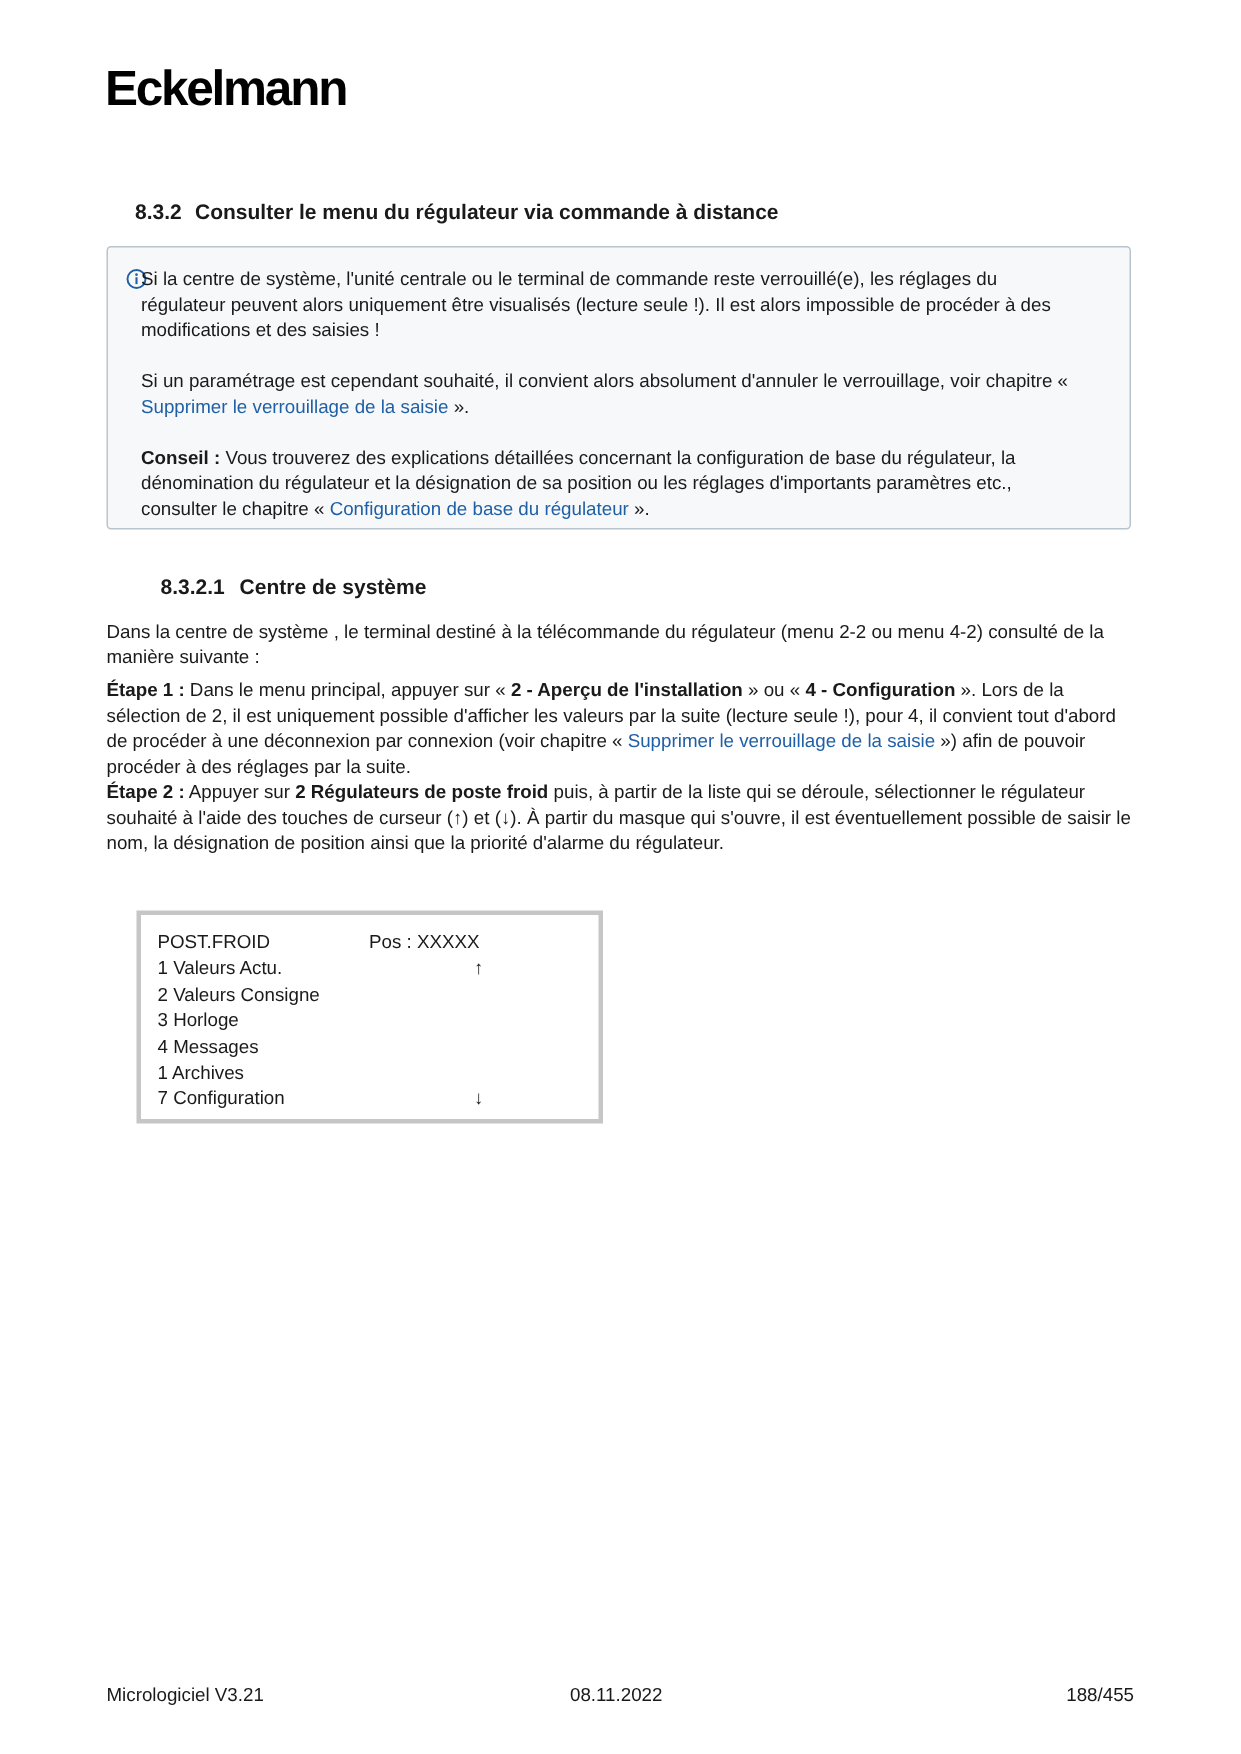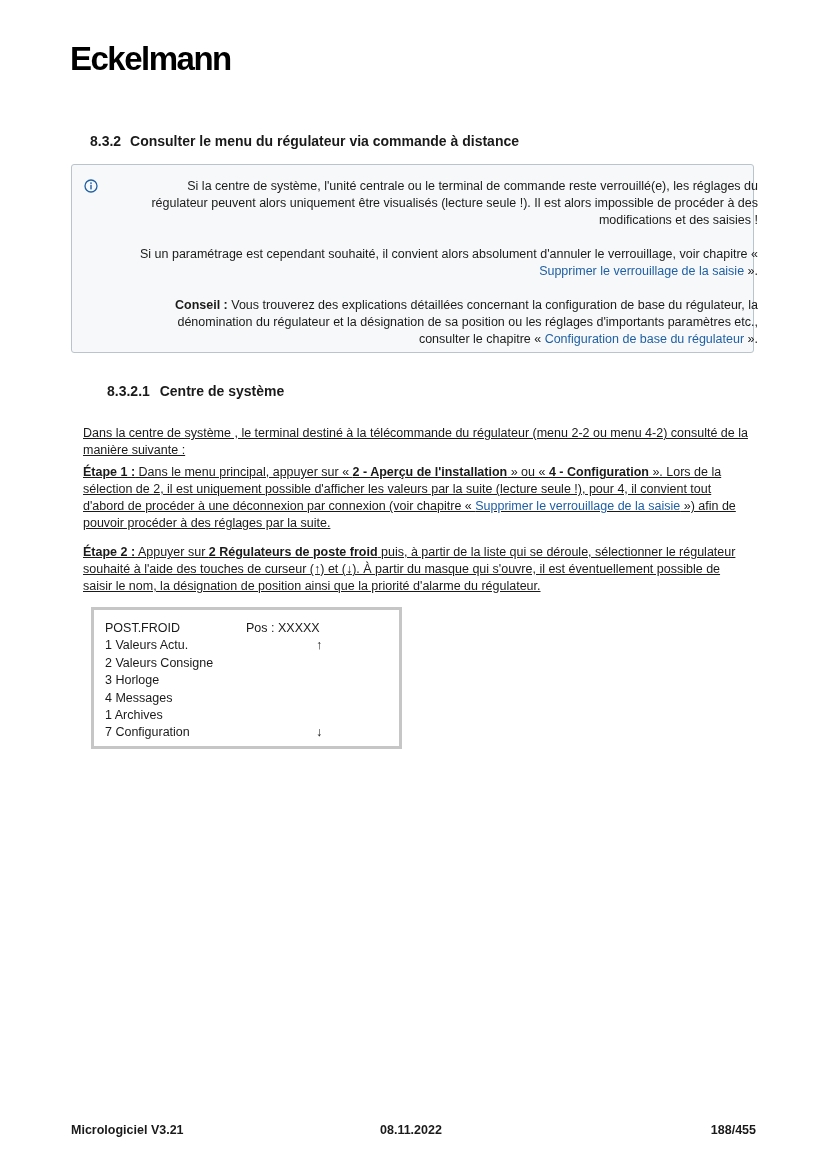--- a/index.html
+++ b/index.html
@@ -19,46 +19,46 @@
   .h2 .num { margin-right: 5px; padding-left: 19px; }
   .note {
     position: absolute; left: 71px; top: 164px; width: 683px; height: 189px;
     box-sizing: border-box; border: 1px solid #b9c4cf; border-radius: 3px;
     background: #f7f8f9;
   }
   .note .icon {
     position: absolute; left: 12px; top: 14px; width: 14px; height: 14px;
   }
   .note .body {
-    position: absolute; left: 56px; top: 13px; width: 630px;
-    font-size: 12.5px; line-height: 17px; text-align: right;
+    position: absolute; left: 22px; top: 13px; width: 630px;
+    font-size: 12.5px; line-height: 17px;
   }
   .note p { margin: 0 0 17px 0; }
   .link { color: #1f5fa6; }
   .h3 {
     position: absolute; left: 71px; top: 383px;
     font-size: 14px; font-weight: bold; padding-left: 36px;
   }
   .h3 .num { margin-right: 6px; }
   .para {
     position: absolute; left: 71px; width: 690px;
     font-size: 12.5px; line-height: 17px;
   }
-  .para p { margin: 12px; text-decoration: underline; }
+  .para p { margin: 0; }
   .terminal {
     position: absolute; left: 73px; top: 607px; width: 311px; height: 142px;
     box-sizing: border-box; border: 3px solid #c6c6c6; background: #ffffff;
     font-size: 12.5px; line-height: 17.4px; margin-left: 18px;
   }
   .terminal .rows { position: absolute; left: 11px; top: 10px; }
   .terminal .row { position: relative; height: 17.4px; white-space: nowrap; }
   .terminal .pos { position: absolute; left: 141px; top: 0; }
   .terminal .arrow { position: absolute; left: 211px; top: 0; }
   .footer {
-    position: absolute; top: 1123px; font-size: 12.5px; color: #1a1a1a; font-weight: bold;
+    position: absolute; top: 1123px; font-size: 12.5px; color: #1a1a1a;
   }
 </style>
 </head>
 <body>
 
 <div class="logo">Eckelmann</div>
 
 <div class="h2">
   <span class="num">8.3.2</span>
   <span>Consulter le menu du régulateur via commande à distance</span>

